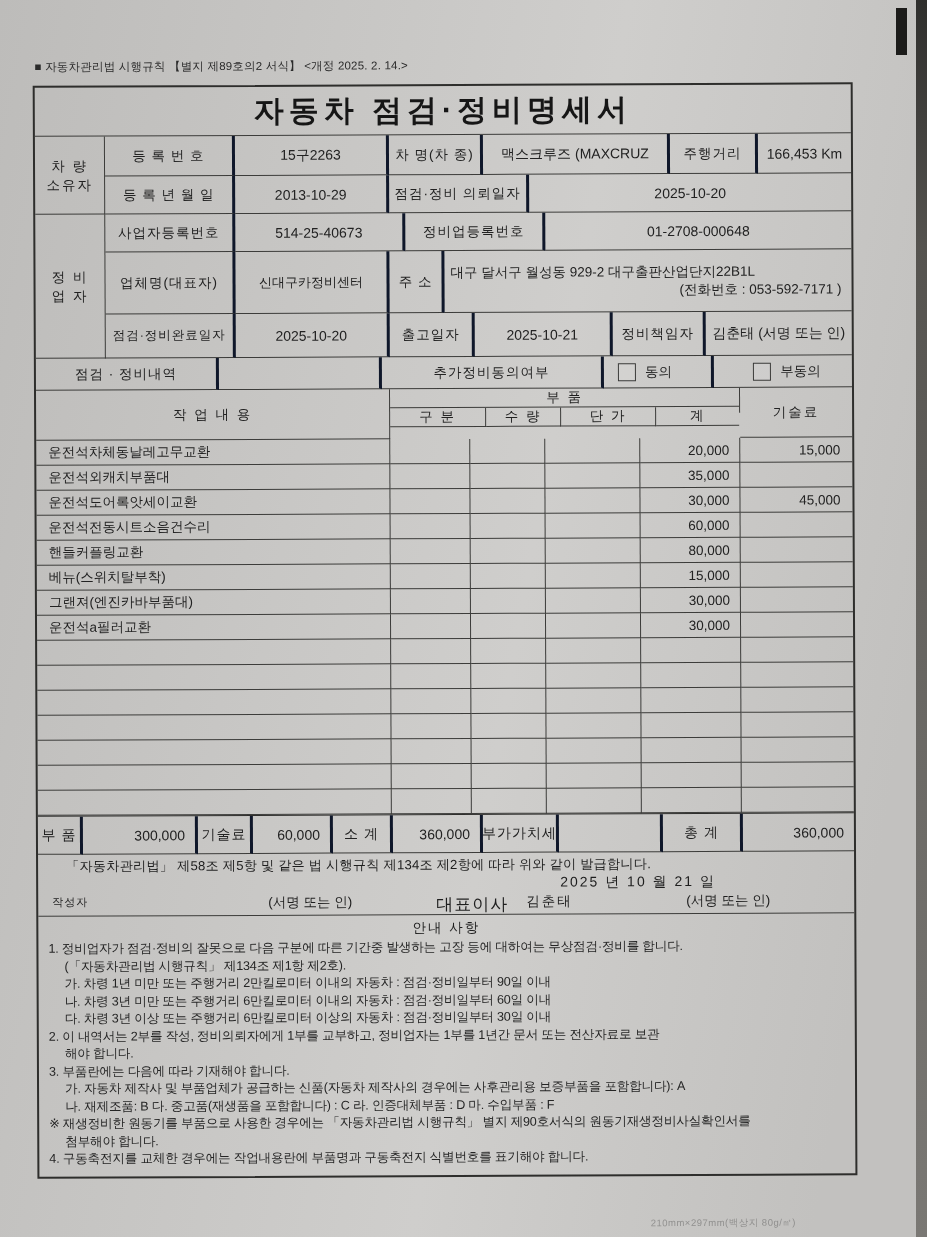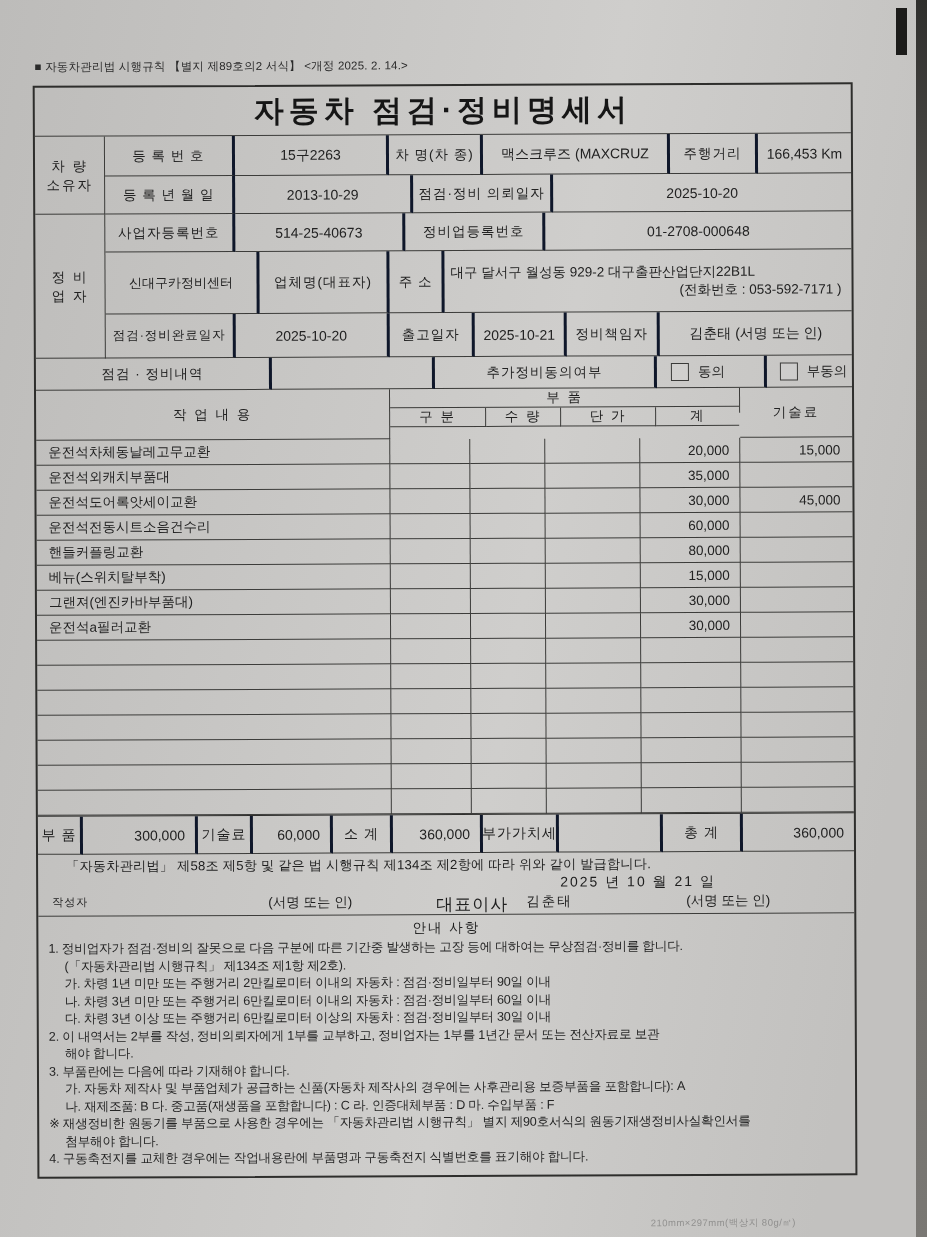--- a/index.html
+++ b/index.html
@@ -107,61 +107,61 @@
         <div class="row" style="height:40px">
           <div class="c lbl" style="width:130px">등 록 번 호</div>
           <div class="c val" style="width:154px">15구2263</div>
           <div class="c lbl" style="width:94px">차 명(차 종)</div>
           <div class="c val" style="width:187px">맥스크루즈 (MAXCRUZ</div>
           <div class="c lbl" style="width:88px">주행거리</div>
           <div class="c val" style="flex:1">166,453 Km</div>
         </div>
         <div class="row" style="height:38px">
           <div class="c lbl" style="width:130px">등 록 년 월 일</div>
-          <div class="c val" style="width:178px">2013-10-29</div>
+          <div class="c val" style="width:154px">2013-10-29</div>
           <div class="c lbl" style="width:140px">점검·정비 의뢰일자</div>
           <div class="c val" style="flex:1">2025-10-20</div>
         </div>
       </div>
     </div>
 
     <div class="group">
       <div class="group-label">
         <span>정  비</span>
         <span>업  자</span>
       </div>
       <div class="group-rows">
         <div class="row" style="height:38px">
           <div class="c lbl" style="width:130px">사업자등록번호</div>
           <div class="c val" style="width:170px">514-25-40673</div>
           <div class="c lbl" style="width:140px">정비업등록번호</div>
           <div class="c val" style="flex:1">01-2708-000648</div>
         </div>
         <div class="row" style="height:62px">
+          <div class="c lbl" style="width:130px">업체명(대표자)</div>
           <div class="c val" style="width:154px;font-size:13px">신대구카정비센터</div>
-          <div class="c lbl" style="width:130px">업체명(대표자)</div>
           <div class="c lbl" style="width:55px">주 소</div>
           <div class="c addr-cell" style="flex:1">
             <div class="addr-line1">대구 달서구 월성동 929-2 대구출판산업단지22B1L</div>
             <div class="addr-line2">(전화번호 :  053-592-7171 )</div>
           </div>
         </div>
         <div class="row" style="height:44px">
           <div class="c lbl" style="width:130px;font-size:12.5px">점검·정비완료일자</div>
           <div class="c val" style="width:154px">2025-10-20</div>
           <div class="c lbl" style="width:85px">출고일자</div>
-          <div class="c val" style="width:92px">2025-10-21</div>
+          <div class="c val" style="width:138px">2025-10-21</div>
           <div class="c lbl" style="width:93px">정비책임자</div>
           <div class="c val" style="flex:1">김춘태 (서명 또는 인)</div>
         </div>
       </div>
     </div>
 
     <div class="row" style="height:32px">
-      <div class="c lbl" style="width:236px">점검 · 정비내역</div>
+      <div class="c lbl" style="width:183px">점검 · 정비내역</div>
       <div class="c" style="width:163px"></div>
       <div class="c lbl" style="width:222px">추가정비동의여부</div>
       <div class="c" style="width:110px;justify-content:flex-start;padding-left:14px">
         <span class="chkbox"></span>
         <span>동의</span>
       </div>
       <div class="c" style="flex:1;justify-content:center;padding-left:12px">
         <span class="chkbox"></span>
         <span>부동의</span>
       </div>

